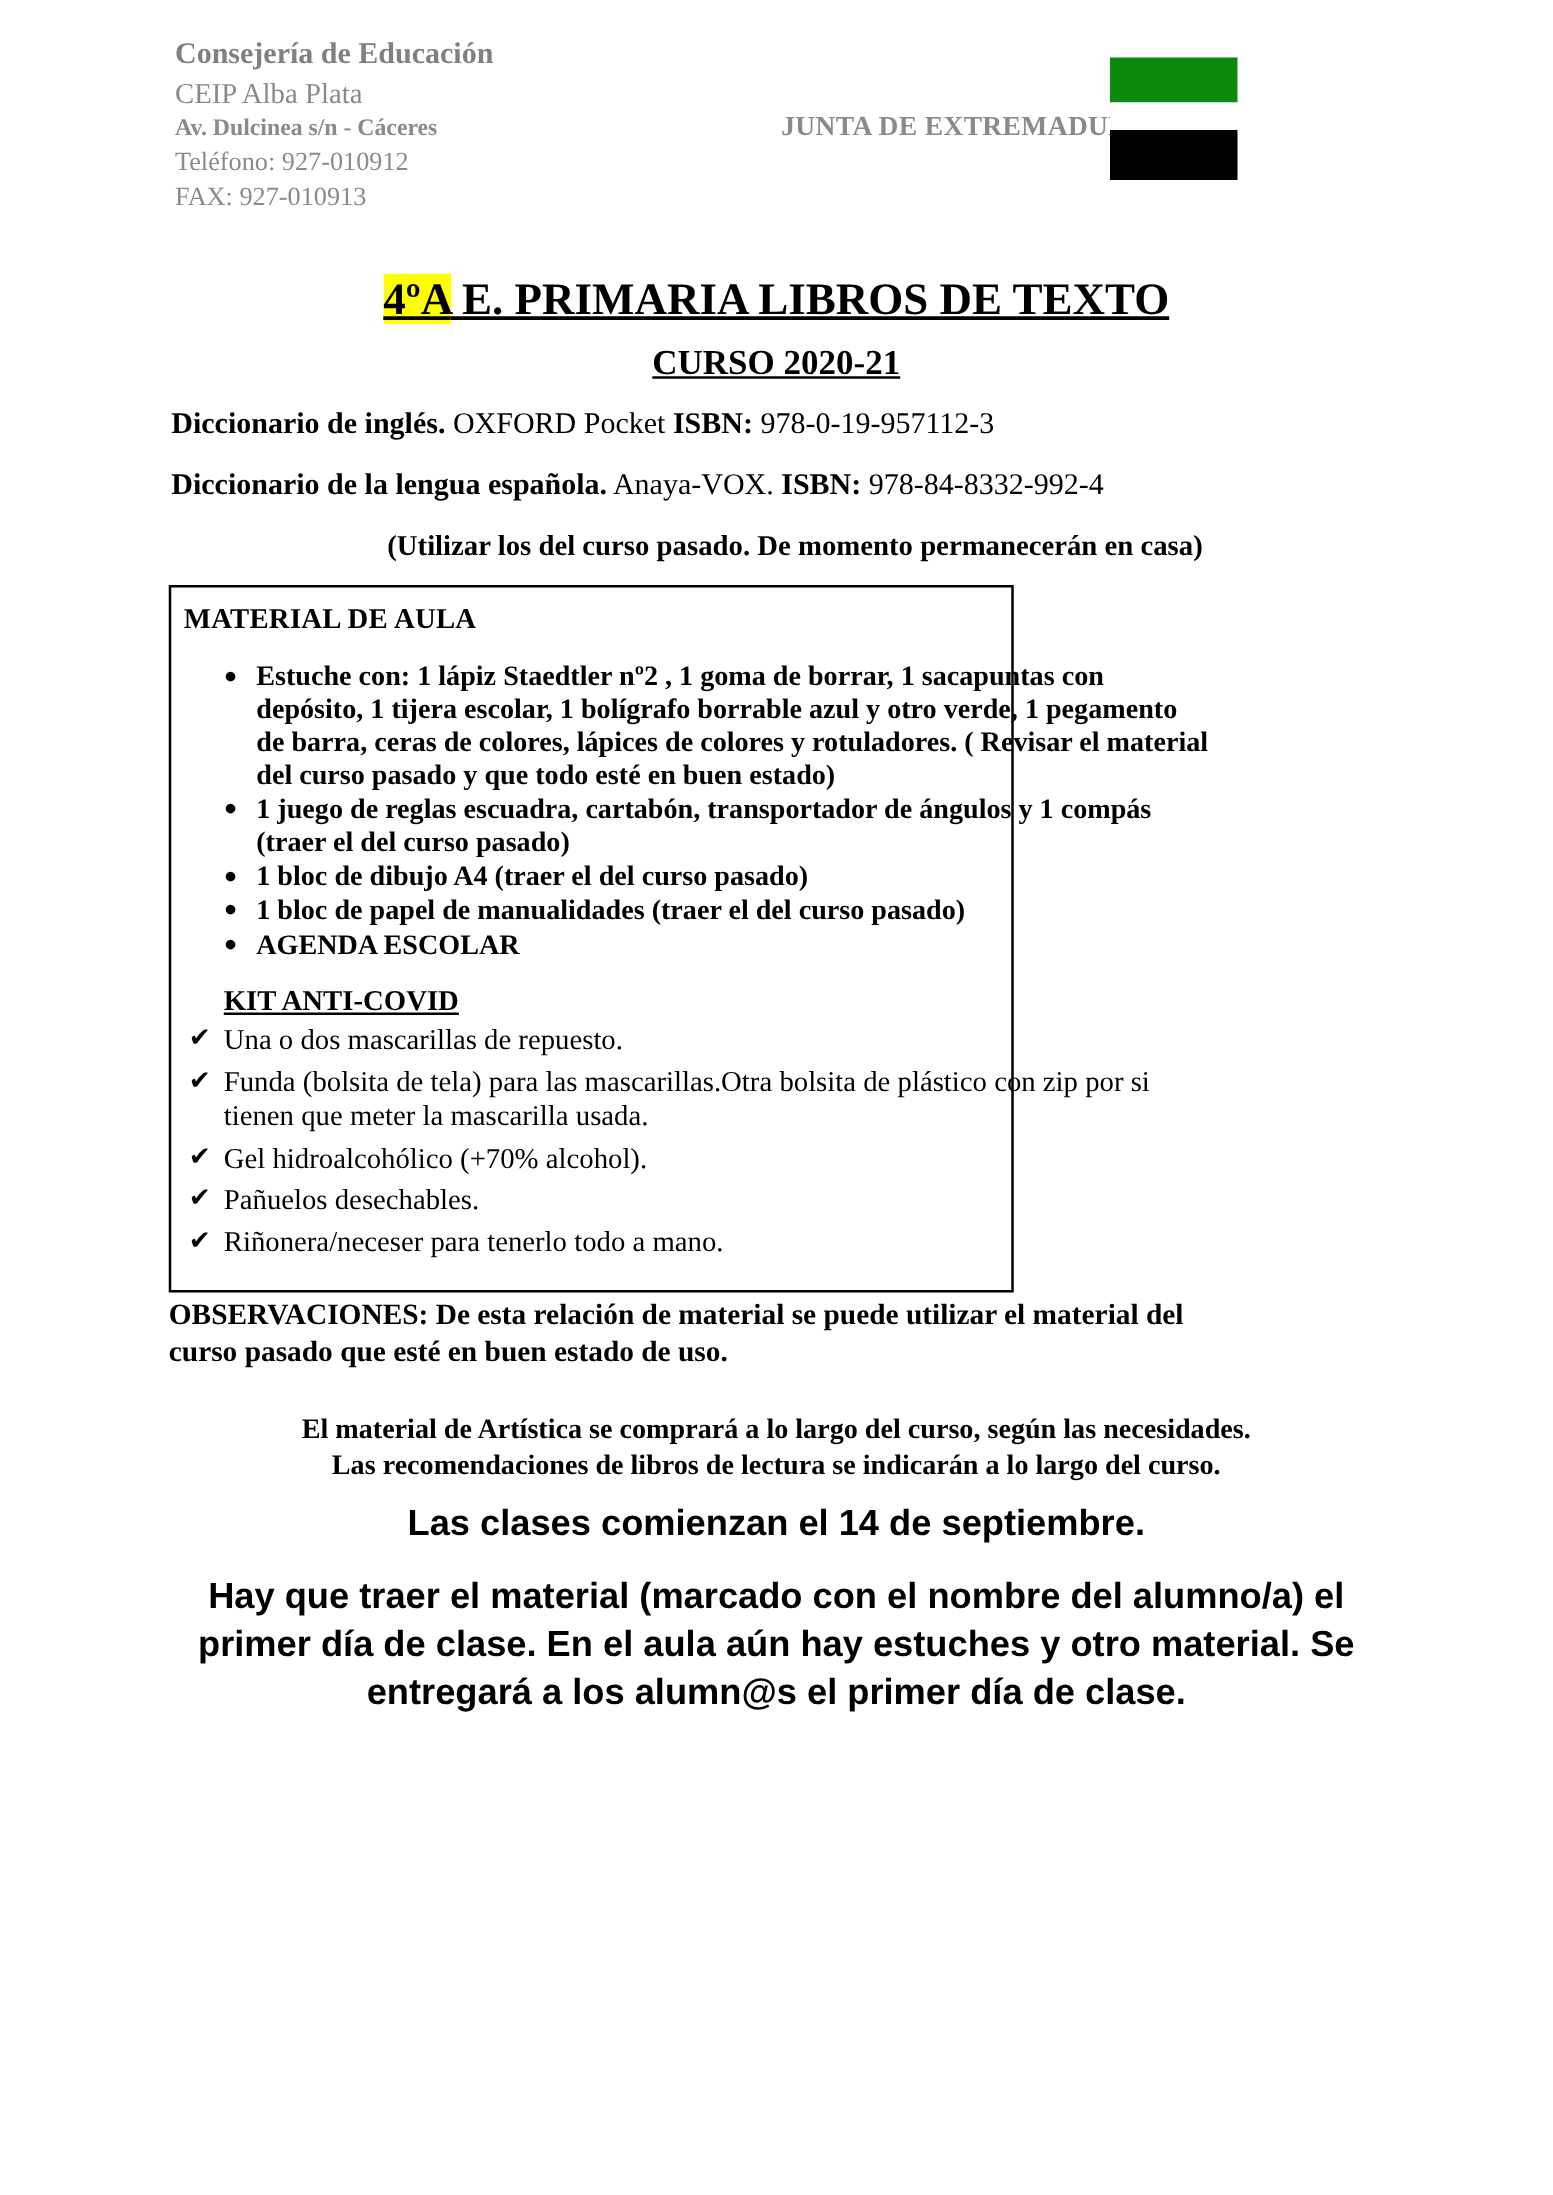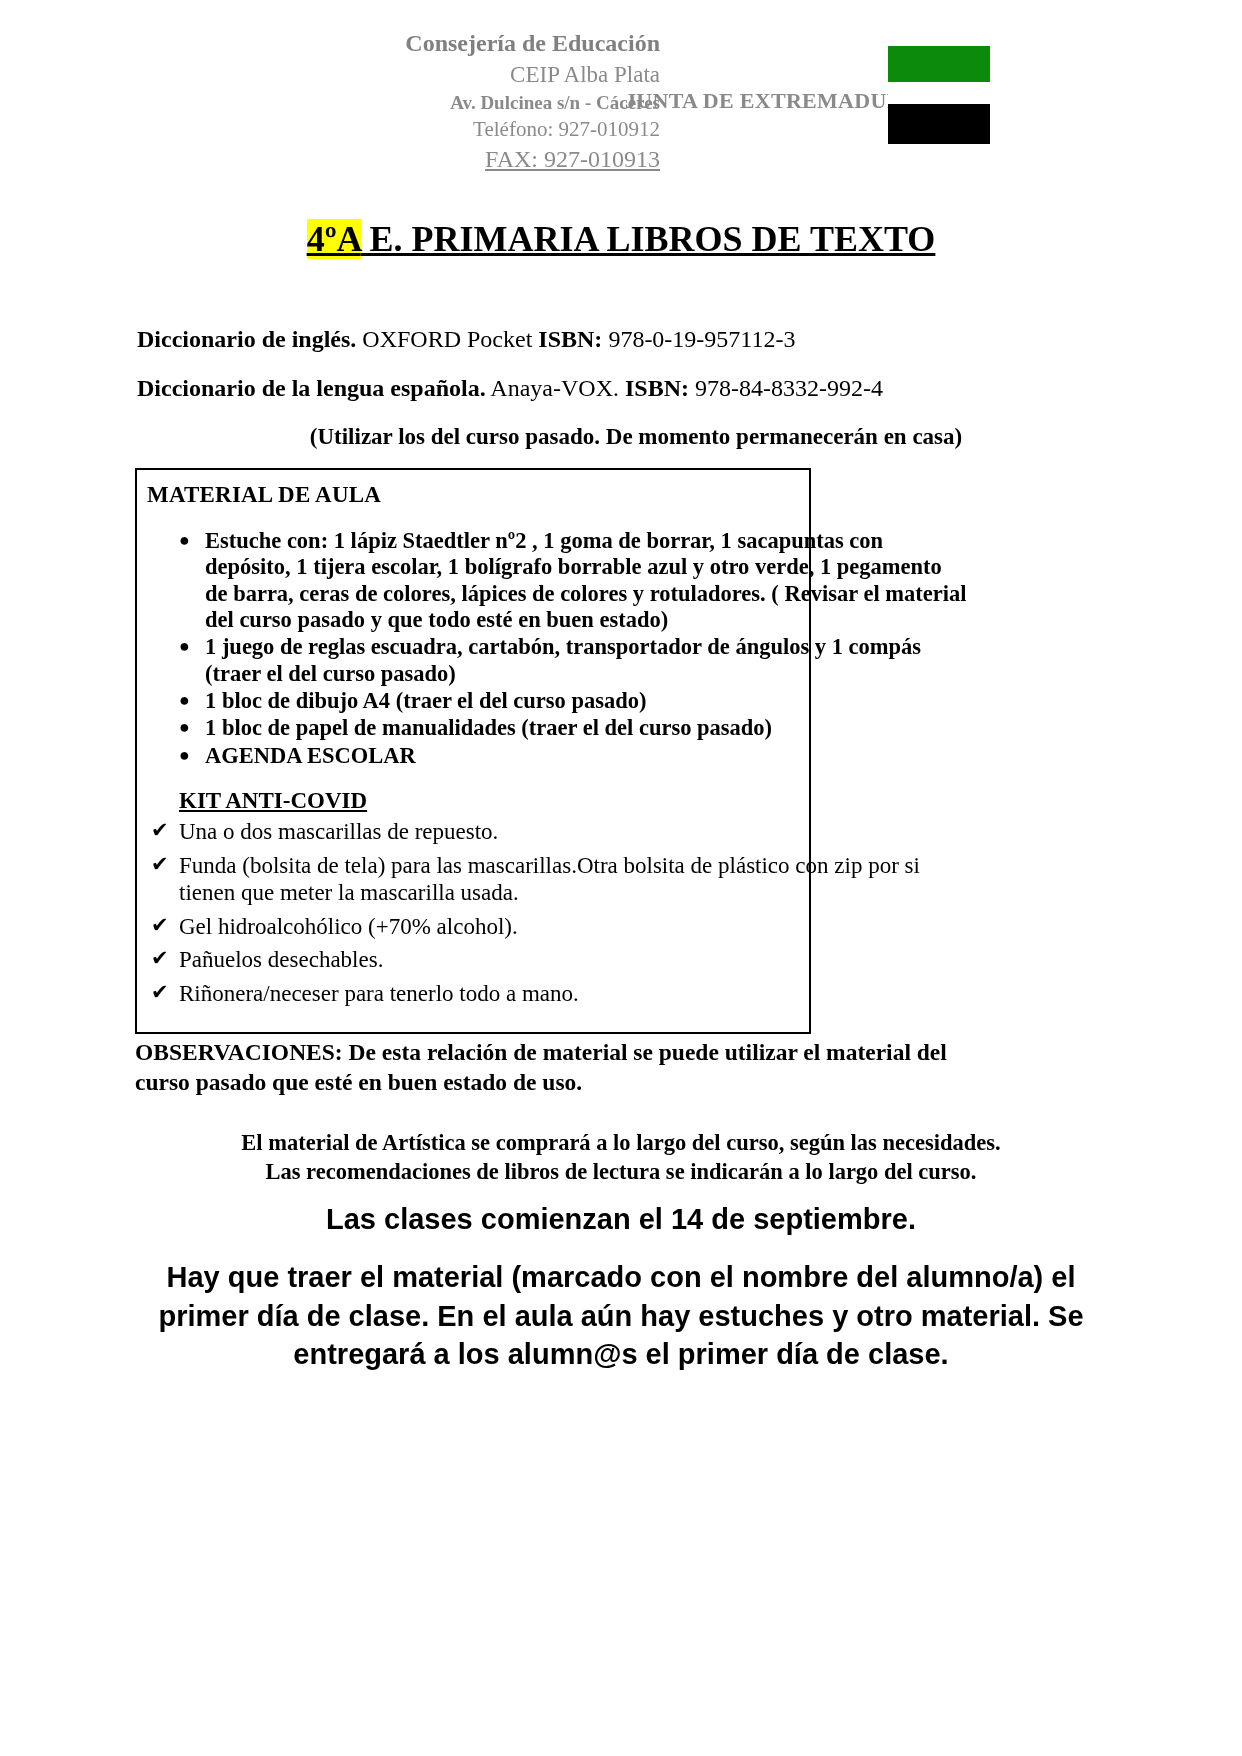--- a/index.html
+++ b/index.html
@@ -21,41 +21,40 @@
     height: 1756px;
     box-sizing: border-box;
   }
 
   
   .letterhead {
     position: absolute;
     left: 140px;
     top: 28px;
     width: 1000px;
-    text-align: right;
   }
   .lh-left {
     float: left;
     width: 520px;
     line-height: 1.33;
   }
   .lh-line {
     color: #8a8a8a;
     font-size: 21px;
     white-space: nowrap;
   }
   .lh-line.b {
     font-weight: bold;
     color: #808080;
   }
   .lh-line.l1 { font-size: 24px; font-weight: bold; }
   .lh-line.l2 { font-size: 23px; }
   .lh-line.l3 { font-size: 19px; font-weight: bold; }
   .lh-line.l4 { font-size: 21px; }
-  .lh-line.l5 { font-size: 24px; text-decoration: underline; }
+  .lh-line.l5 { font-size: 21px; }
 
   .junta {
     position: absolute;
     left: 485px;
     top: 60px;
     font-size: 22px;
     font-weight: bold;
     color: #8a8a8a;
     letter-spacing: 0.3px;
     white-space: nowrap;
@@ -266,20 +265,23 @@
       <div class="flag-green"></div>
       <div class="flag-white"></div>
       <div class="flag-black"></div>
     </div>
   </div>
 
   <div class="title-1">
     <span class="hl">4ºA</span><span class="u"> E. PRIMARIA LIBROS DE TEXTO</span>
   </div>
 
+  <div class="title-2">
+    <span>CURSO 2020-21</span>
+  </div>
 
   <div class="dict d1">
     <b>Diccionario de inglés.</b><span> OXFORD Pocket </span><b>ISBN:</b><span> 978-0-19-957112-3</span>
   </div>
 
   <div class="dict d2">
     <b>Diccionario de la lengua española.</b><span> Anaya-VOX. </span><b>ISBN:</b><span> 978-84-8332-992-4</span>
   </div>
 
   <div class="paren-note">(Utilizar los del curso pasado. De momento permanecerán en casa)</div>

